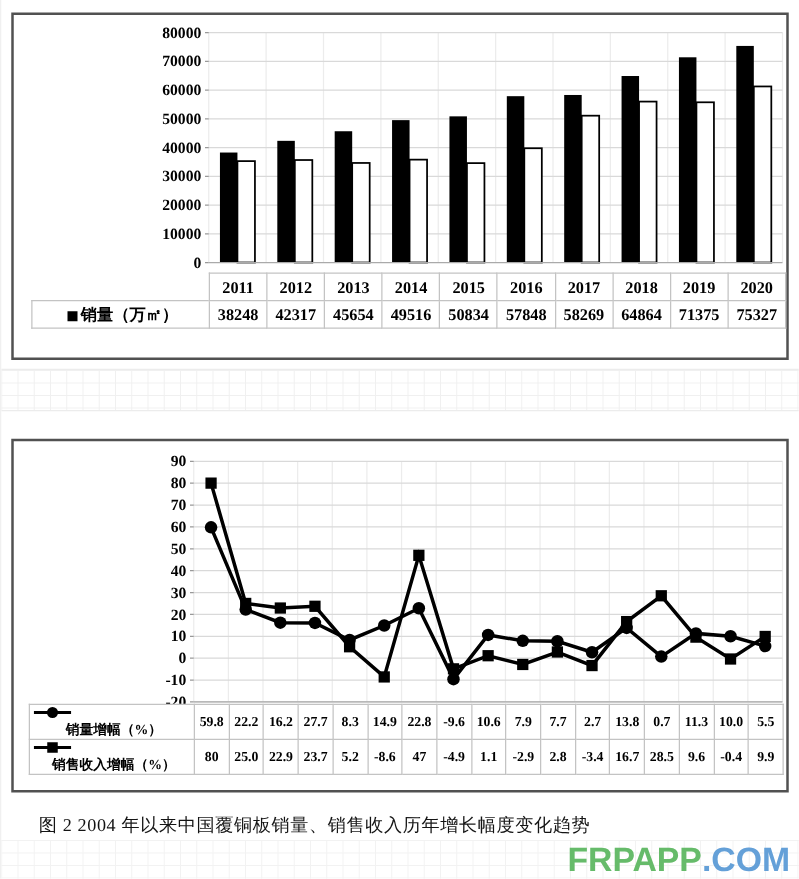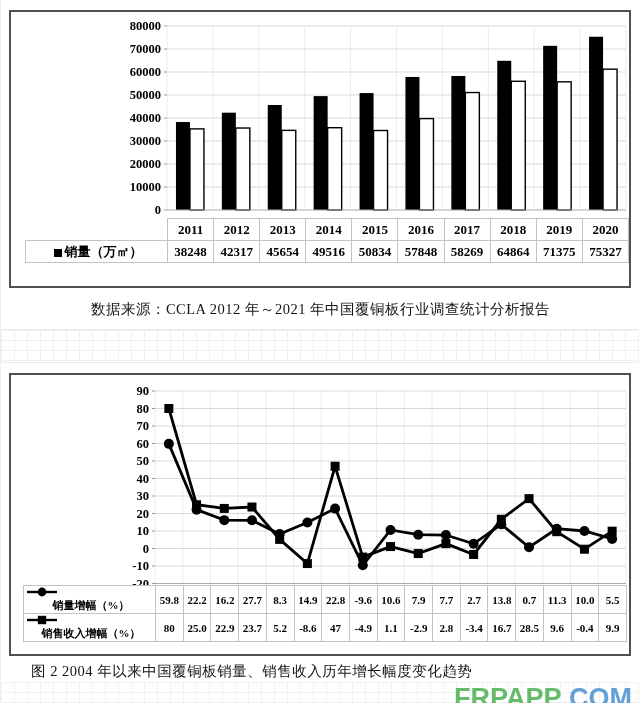--- a/index.html
+++ b/index.html
@@ -5,21 +5,21 @@
   html,body{margin:0;padding:0;background:#fff;}
   .page{
     position:relative;width:639px;height:703px;overflow:hidden;
     font-family:"Liberation Serif","DejaVu Serif",serif;color:#000;background:#fff;
     border-left:1px solid #f0f0f0;
   }
   .chart-box{
     margin:0 9px 0 8px;border:2px solid #515151;background:#fff;box-sizing:border-box;
   }
   #chart1-box{margin-top:10px;height:278px;}
-  #chart2-box{margin-top:10px;height:283px;}
+  #chart2-box{margin-top:22px;height:283px;}
   svg{display:block;}
   table{border-collapse:collapse;table-layout:fixed;}
   td{
     border:1px solid #c3c3c3;background:#fff;text-align:center;vertical-align:middle;
     font-family:"Liberation Serif","DejaVu Serif",serif;font-weight:600;
     overflow:hidden;white-space:nowrap;padding:0;
   }
   #chart1-table{margin-left:14px;width:603px;font-size:13px;}
   #chart1-table td{height:21px;}
   #chart2-table{margin-left:12px;width:603px;font-size:11px;}
@@ -27,21 +27,21 @@
   td.rowhead{text-align:center;padding-left:3px;font-weight:700;}
   td.noborder{border:none;background:transparent;}
   .sw{display:inline-block;width:8px;height:8px;margin-right:3px;vertical-align:-1px;}
   .sw.filled{background:#000;}
   .sw.open{background:#fff;border:1.4px solid #000;box-sizing:border-box;}
   .lg{vertical-align:-2px;margin-right:3px;}
   .caption{
     font-size:14.5px;color:#141414;letter-spacing:0.5px;
   }
   .caption1{margin-top:9px;height:25px;line-height:25px;text-align:center;}
-  .caption2{margin-top:5px;height:21px;line-height:21px;padding-left:30px;}
+  .caption2{margin-top:17px;height:21px;line-height:21px;padding-left:30px;}
   .grid-band{
     margin-top:7px;height:32px;border-top:1px solid #ececec;border-bottom:1px solid #ececec;
     background-image:linear-gradient(#f0f0f0 1px,transparent 1px),
                      linear-gradient(90deg,#f0f0f0 1px,transparent 1px);
     background-size:13px 10px;
   }
   .watermark-row{
     height:33px;display:flex;justify-content:flex-end;align-items:center;padding-right:8px;
     background-image:linear-gradient(#f2f2f2 1px,transparent 1px),
                      linear-gradient(90deg,#f2f2f2 1px,transparent 1px);
@@ -153,21 +153,20 @@
             <td>57848</td>
             <td>58269</td>
             <td>64864</td>
             <td>71375</td>
             <td>75327</td>
           </tr>
         </tbody>
       </table>
   </div>
 
-  <div class="caption caption1">数据来源：CCLA 2012 年～2021 年中国覆铜板行业调查统计分析报告</div>
 
   <div class="grid-band"></div>
 
   <div class="chart-box" id="chart2-box">
     <svg id="chart2-svg" width="617" height="210">
         <line x1="144" y1="16" x2="144" y2="208.5" stroke="#ececec" stroke-width="1"></line>
         <line x1="171.7058823529412" y1="16" x2="171.7058823529412" y2="208.5" stroke="#ececec" stroke-width="1"></line>
         <line x1="199.41176470588235" y1="16" x2="199.41176470588235" y2="208.5" stroke="#ececec" stroke-width="1"></line>
         <line x1="227.11764705882354" y1="16" x2="227.11764705882354" y2="208.5" stroke="#ececec" stroke-width="1"></line>
         <line x1="254.8235294117647" y1="16" x2="254.8235294117647" y2="208.5" stroke="#ececec" stroke-width="1"></line>

